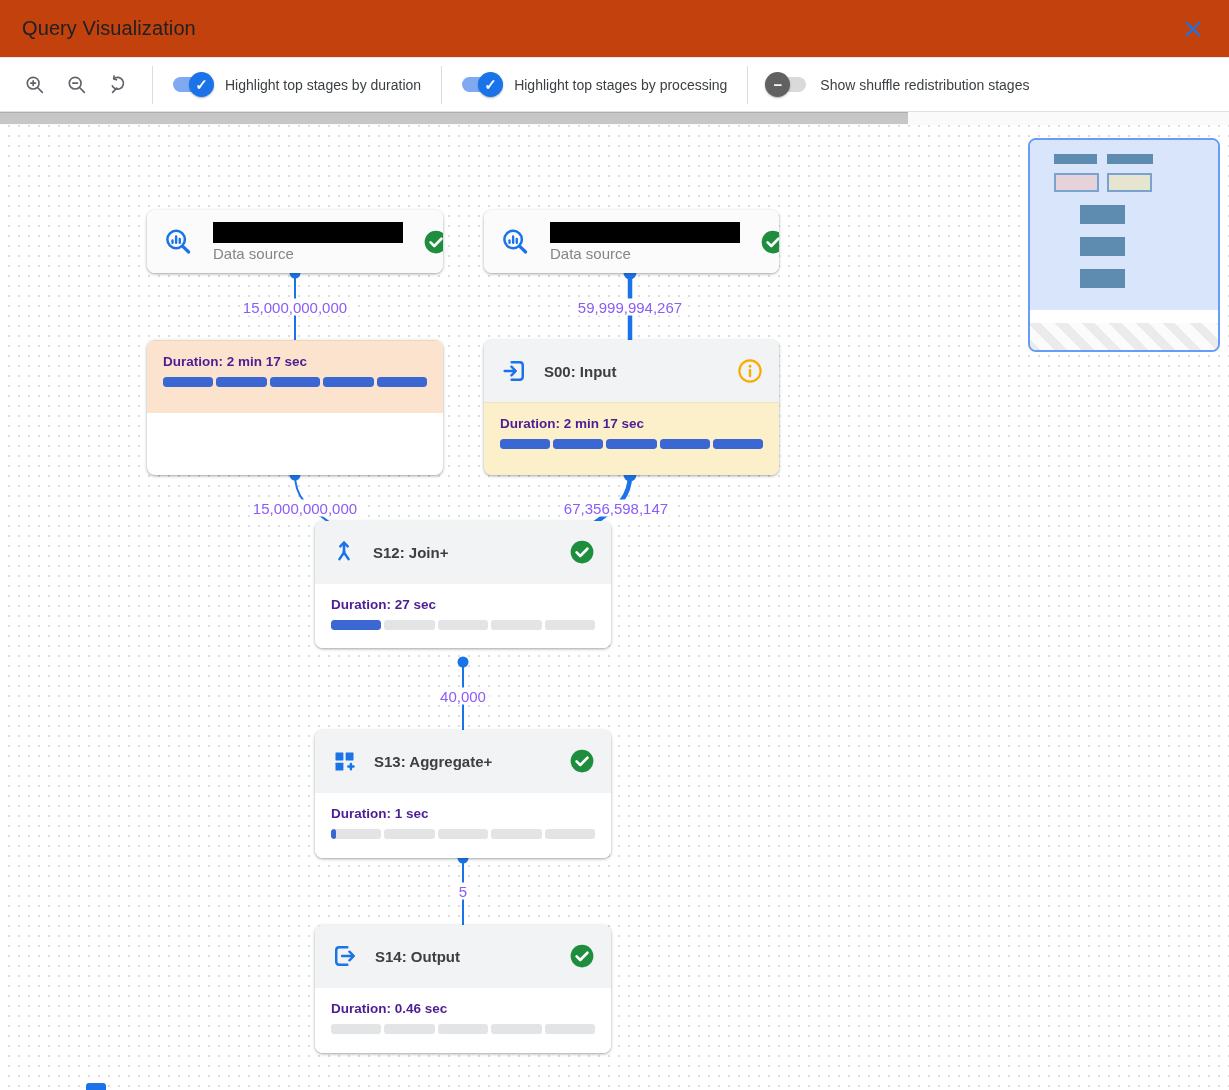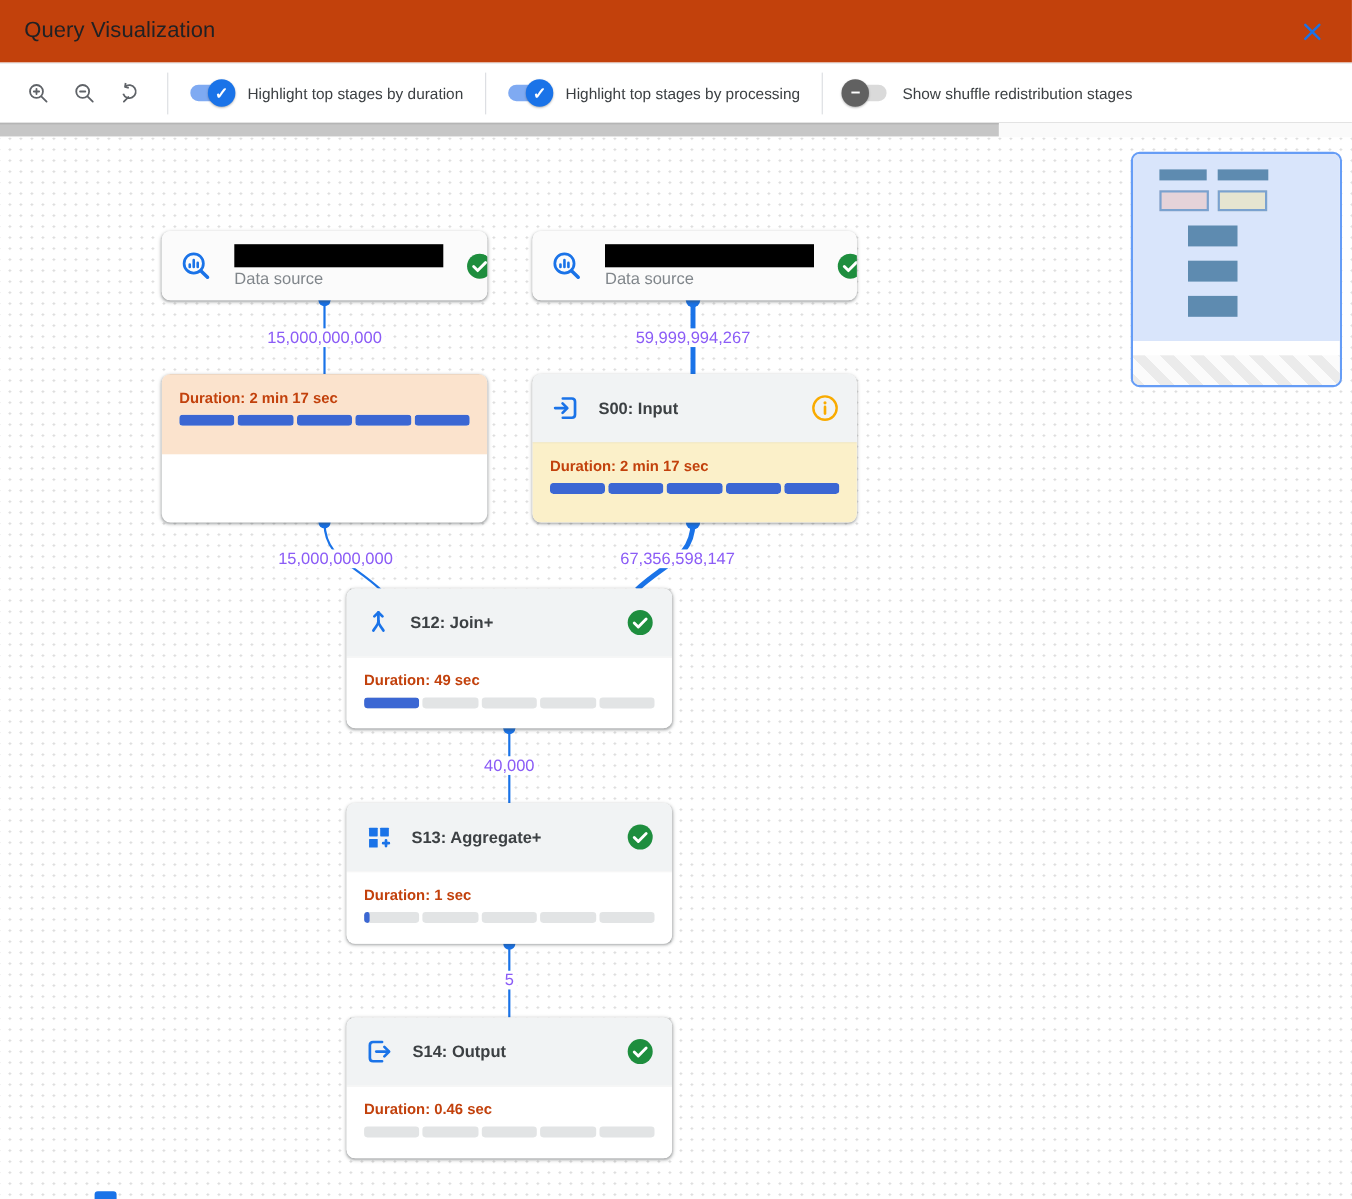--- a/index.html
+++ b/index.html
@@ -44,21 +44,21 @@
   .node { position:absolute; z-index:2; border-radius:8px; background:#fff; cursor:pointer;
     box-shadow:0 1px 2px rgba(60,64,67,.3), 0 1px 3px 1px rgba(60,64,67,.15); overflow:hidden; }
   .node-head { height:62px; display:flex; align-items:center; padding:0 16px; background:#f1f3f4; gap:16px; }
   .node.ds .node-head { background:#fbfbfb; height:100%;gap:20px; }
   .node-title { flex:1; font-size:15px; font-weight:700; color:#3c4043; }
   .icon { display:flex; align-items:center; justify-content:center; flex:0 0 auto; }
   .ds-text { flex:1; display:flex; flex-direction:column; }
   .redacted { width:190px; height:21px; background:#000; margin-bottom:2px; }
   .ds-sub { font-size:15px; color:#80868b; }
   .node-body { padding:13px 16px 0 16px; height:calc(100% - 62px); border-top:1px solid rgba(0,0,0,.05); }
-  .duration { font-size:13.5px; font-weight:700; color:#c2410c; }
+  .duration { font-size:13.5px; font-weight:700; color:#4c1d95; }
   .pbar { display:flex; gap:3px; margin-top:8px; height:10px; }
   .pseg { flex:1; background:#e2e4e5; border-radius:3px; overflow:hidden; }
   .pfill { height:100%; background:#3b67d3; border-radius:3px; }
 
   
   .edge-label { position:absolute; z-index:3; transform:translate(-50%,-50%);
     font-size:15px; color:#8b5cf6; background:#fff; padding:0 3px; white-space:nowrap; }
 
   
   .minimap { position:absolute; z-index:4; left:1028px; top:13px; width:192px; height:214px;
@@ -263,40 +263,40 @@
           </div>
           <div class="pseg">
             <div class="pfill" style="width:100%"></div>
           </div>
           <div class="pseg">
             <div class="pfill" style="width:100%"></div>
           </div>
         </div>
       </div>
     </div>
-    <div class="node stage" style="left: 315px; top: 410px; width: 296px; height: 127px;">
+    <div class="node stage" style="left: 315px; top: 396px; width: 296px; height: 127px;">
       <div class="node-head">
         <span class="icon">
           <svg width="26" height="28" viewBox="0 0 24 24" fill="none" stroke="#1a73e8" stroke-width="2.3" stroke-linecap="round" stroke-linejoin="round">
             <path d="M12 3.5 V11"></path>
             <path d="M8.6 6.8 L12 3.4 L15.4 6.8"></path>
             <path d="M12 11 C12 13.5 10.3 14.6 7.8 18.6"></path>
             <path d="M12 11 C12 13.5 13.7 14.6 16.2 18.6"></path>
           </svg>
         </span>
         <span class="node-title">S12: Join+</span>
         <span class="icon">
           <svg width="26" height="26" viewBox="0 0 24 24">
             <circle cx="12" cy="12" r="10.5" fill="#1e8e3e"></circle>
             <path d="M7 12.3 L10.4 15.7 L17 9" stroke="#fff" stroke-width="2.4" fill="none" stroke-linecap="round" stroke-linejoin="round"></path>
           </svg>
         </span>
       </div>
       <div class="node-body" style="background:#ffffff">
-        <div class="duration">Duration: 49 sec</div>
+        <div class="duration">Duration: 27 sec</div>
         <div class="pbar">
           <div class="pseg">
             <div class="pfill" style="width:100%"></div>
           </div>
           <div class="pseg"></div>
           <div class="pseg"></div>
           <div class="pseg"></div>
           <div class="pseg"></div>
         </div>
       </div>

